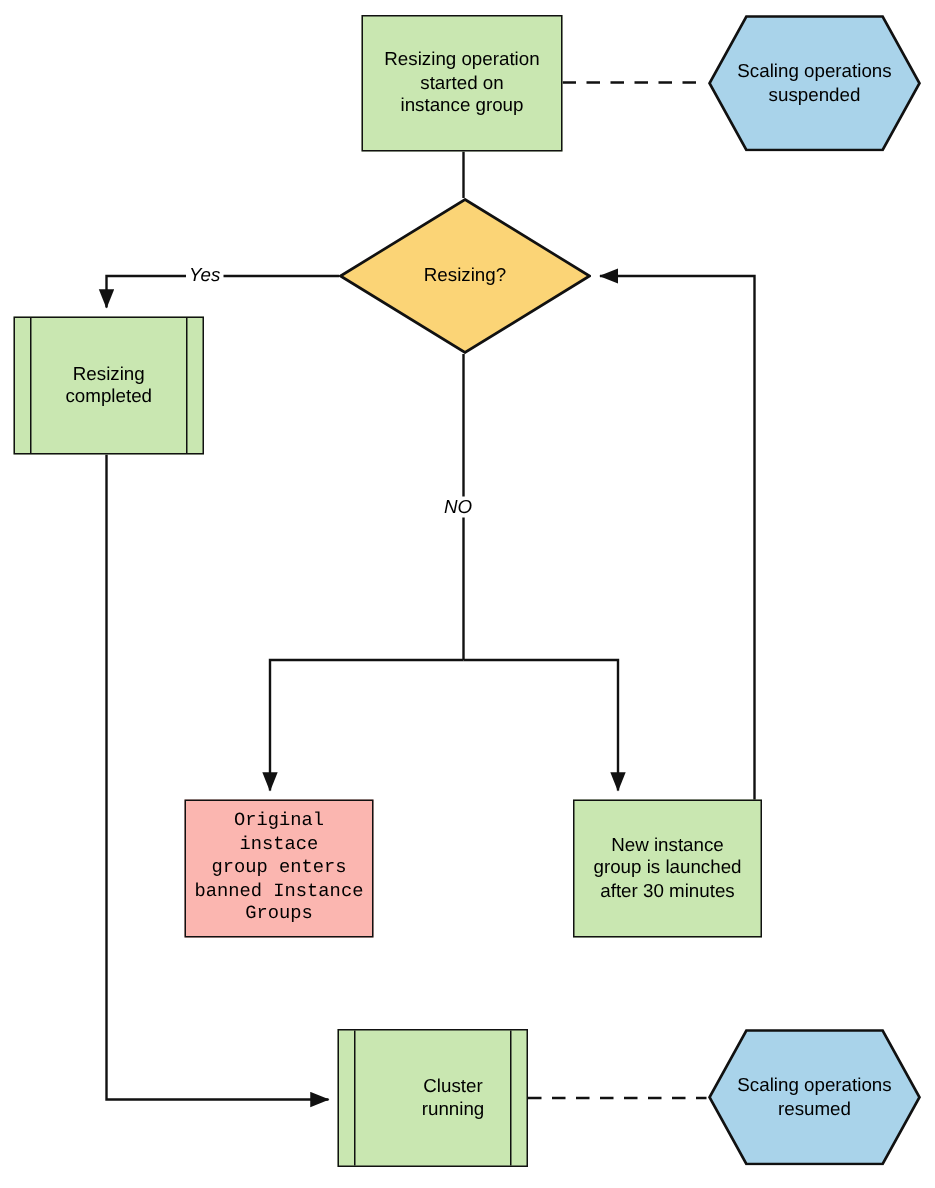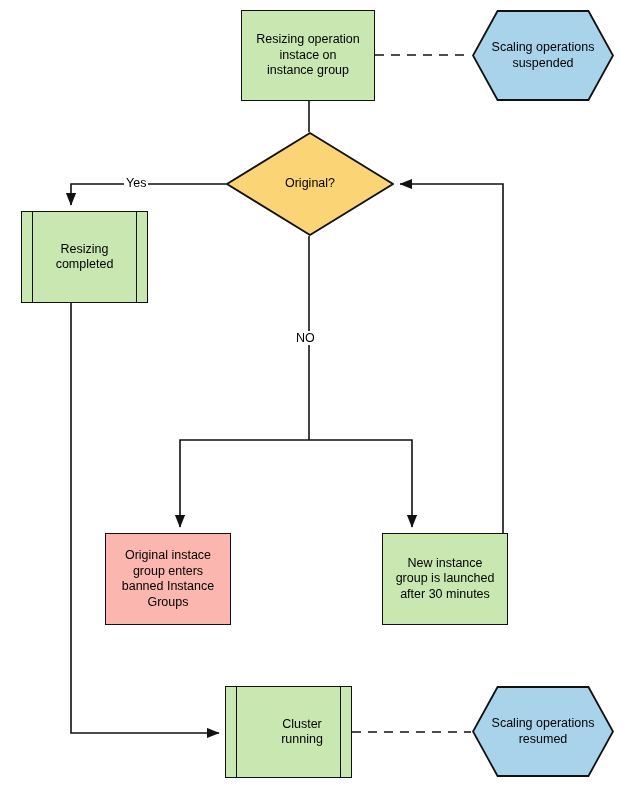--- a/index.html
+++ b/index.html
@@ -92,20 +92,21 @@
   
   .edge-label {
     position: absolute;
     font-size: 12.5px;
     line-height: 14px;
     color: #000000;
     background: #ffffff;
     padding: 0 2px;
     white-space: nowrap;
     z-index: 4;
+    font-style: italic;
   }
 </style>
 </head>
 <body>
 
 <div id="canvas">
 
   <svg id="edges" viewBox="0 0 623 792" width="623" height="792" xmlns="http://www.w3.org/2000/svg">
     <defs>
       <marker id="arrowhead" markerWidth="9" markerHeight="9" refX="7.6" refY="3.2" orient="auto" markerUnits="strokeWidth">
@@ -121,41 +122,41 @@
         <path d="M 309 440 L 412 440 L 412 527" fill="none" stroke="#111111" stroke-width="1.6" stroke-linejoin="miter" stroke-linecap="butt" marker-end="url(#arrowhead)"></path>
         <path d="M 476 578 L 503 578 L 503 184 L 400 184" fill="none" stroke="#111111" stroke-width="1.6" stroke-linejoin="miter" stroke-linecap="butt" marker-end="url(#arrowhead)"></path>
         <path d="M 71 303 L 71 733 L 219 733" fill="none" stroke="#111111" stroke-width="1.6" stroke-linejoin="miter" stroke-linecap="butt" marker-end="url(#arrowhead)"></path>
         <path d="M 352 732 L 471 732" fill="none" stroke="#111111" stroke-width="1.6" stroke-linejoin="miter" stroke-linecap="butt" stroke-dasharray="9,7"></path>
       </g>
   </svg>
 
   <div id="node-layer">
       <div class="node shape-process" style="left: 241px; top: 10px; width: 134px; height: 91px; background: rgb(201, 231, 177);">
         <span class="label">Resizing operation
-instace on
+started on
 instance group</span>
       </div>
       <div class="node shape-hexagon" style="left: 472px; top: 10px; width: 142px; height: 91px;">
         <svg class="hex-bg" viewBox="0 0 142 91" width="142" height="91">
           <polygon points="25.56,1 116.44,1 141,45.5 116.44,90 25.56,90 1,45.5" fill="#a9d3ea" stroke="#111111" stroke-width="1.8" stroke-linejoin="miter"></polygon>
         </svg>
         <span class="label">Scaling operations
 suspended</span>
       </div>
       <div class="node shape-decision" style="left: 226px; top: 132px; width: 168px; height: 104px;">
         <svg class="diamond-bg" viewBox="0 0 168 104" width="168" height="104">
           <polygon points="84,1 167,52 84,103 1,52" fill="#fbd476" stroke="#111111" stroke-width="1.8" stroke-linejoin="miter"></polygon>
         </svg>
-        <span class="label">Original?</span>
+        <span class="label">Resizing?</span>
       </div>
-      <div class="node shape-predefined" style="left: 9px; top: 211px; width: 127px; height: 92px; background: rgb(201, 231, 177); margin-left: 12px;">
+      <div class="node shape-predefined" style="left: 9px; top: 211px; width: 127px; height: 92px; background: rgb(201, 231, 177);">
         <span class="label">Resizing
 completed</span>
       </div>
-      <div class="node shape-process" style="left: 105px; top: 533px; width: 126px; height: 92px; background: rgb(251, 182, 176);">
+      <div class="node shape-process" style="left: 123px; top: 533px; width: 126px; height: 92px; background: rgb(251, 182, 176); font-family: Liberation Mono, monospace;">
         <span class="label">Original instace
 group enters
 banned Instance
 Groups</span>
       </div>
       <div class="node shape-process" style="left: 350px; top: 533px; width: 126px; height: 92px; background: rgb(201, 231, 177); margin-left: 32px;">
         <span class="label">New instance
 group is launched
 after 30 minutes</span>
       </div>

